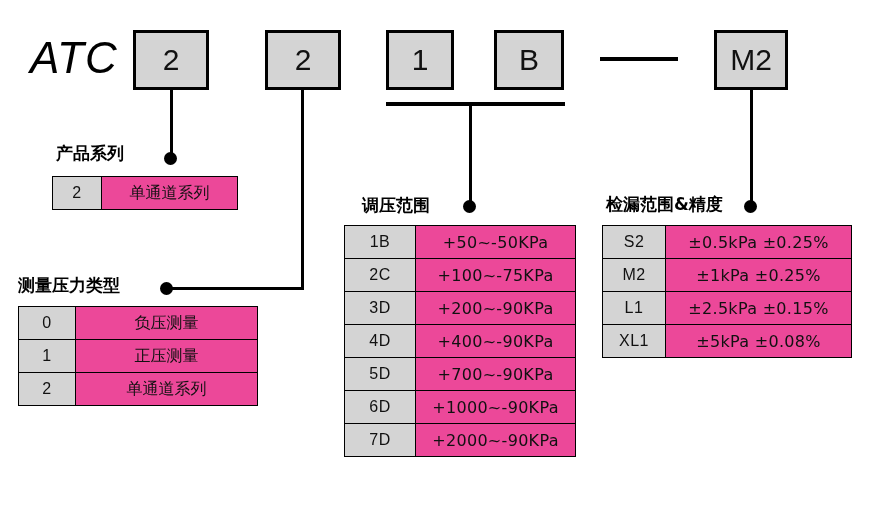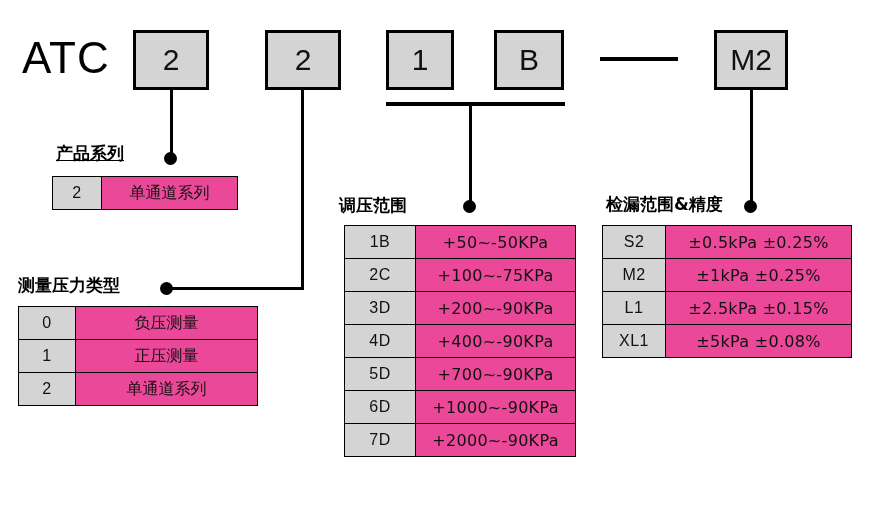--- a/index.html
+++ b/index.html
@@ -89,21 +89,21 @@
   .val-mono{
     font-family:"DejaVu Sans","Liberation Sans",sans-serif;
     letter-spacing:.3px;
   }
 </style>
 </head>
 <body>
 
 <div id="diagram">
 
-  <div class="code-prefix" style="left:22px;top:36px;">ATC</div>
+  <div class="code-prefix" style="left:30px;top:36px;font-style:italic;">ATC</div>
 
   <div class="code-box" style="left:133px;top:30px;width:76px;height:60px;">2</div>
 
   <div class="code-box" style="left:265px;top:30px;width:76px;height:60px;">2</div>
 
   <div class="code-box" style="left:386px;top:30px;width:68px;height:60px;">1</div>
 
   <div class="code-box" style="left:494px;top:30px;width:70px;height:60px;">B</div>
 
   <div class="code-dash" style="left:600px;top:57px;width:78px;"></div>
@@ -117,21 +117,21 @@
   <div class="hline" style="left:166px;top:287px;width:138px;"></div>
   <div class="dot" style="left:160px;top:282px;"></div>
 
   <div class="bracket" style="left:386px;top:102px;width:179px;"></div>
   <div class="vline" style="left:469px;top:102px;height:104px;"></div>
   <div class="dot" style="left:463px;top:200px;"></div>
 
   <div class="vline" style="left:750px;top:90px;height:116px;"></div>
   <div class="dot" style="left:744px;top:200px;"></div>
 
-  <div class="caption" style="left:56px;top:145px;text-decoration:underline;">产品系列</div>
+  <div class="caption" style="left:56px;top:145px;">产品系列</div>
 
   <table class="spec-table" style="left:52px;top:176px;width:186px;">
     <tbody>
         <tr>
       <td class="key" style="width:48px;">2</td>
       <td class="val">单通道系列</td>
     </tr>
   </tbody>
     </table>
 
@@ -147,21 +147,21 @@
       <td class="key">1</td>
       <td class="val">正压测量</td>
     </tr>
     <tr>
       <td class="key">2</td>
       <td class="val">单通道系列</td>
     </tr>
   </tbody>
     </table>
 
-  <div class="caption" style="left:339px;top:197px;">调压范围</div>
+  <div class="caption" style="left:362px;top:197px;">调压范围</div>
 
   <table class="spec-table" style="left:344px;top:225px;width:232px;padding-left:8px;">
     <tbody>
         <tr>
       <td class="key" style="width:70px;">1B</td>
       <td class="val val-mono">+50~-50KPa</td>
     </tr>
     <tr>
       <td class="key">2C</td>
       <td class="val val-mono">+100~-75KPa</td>

